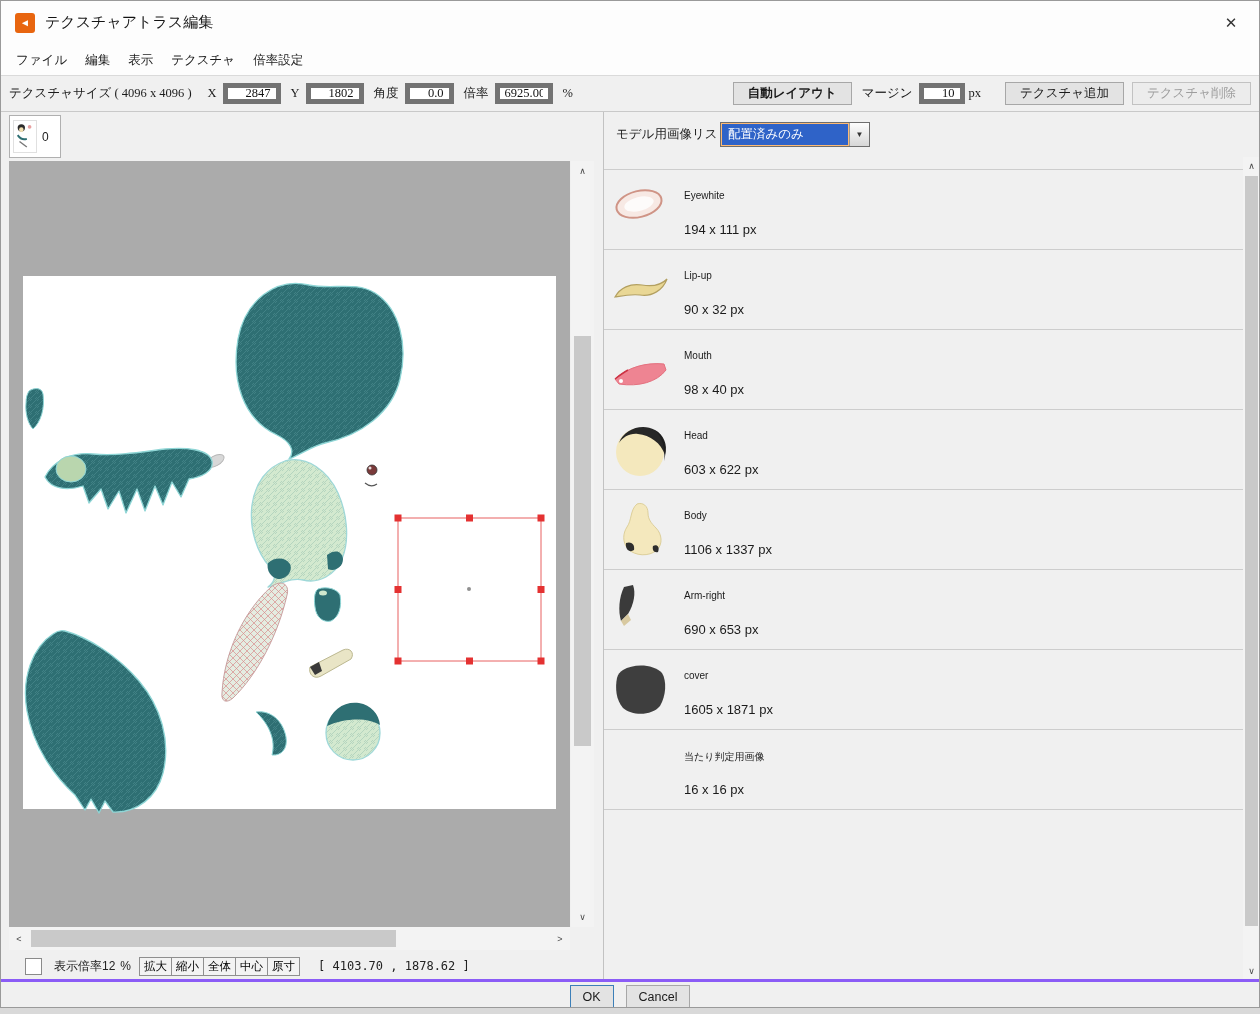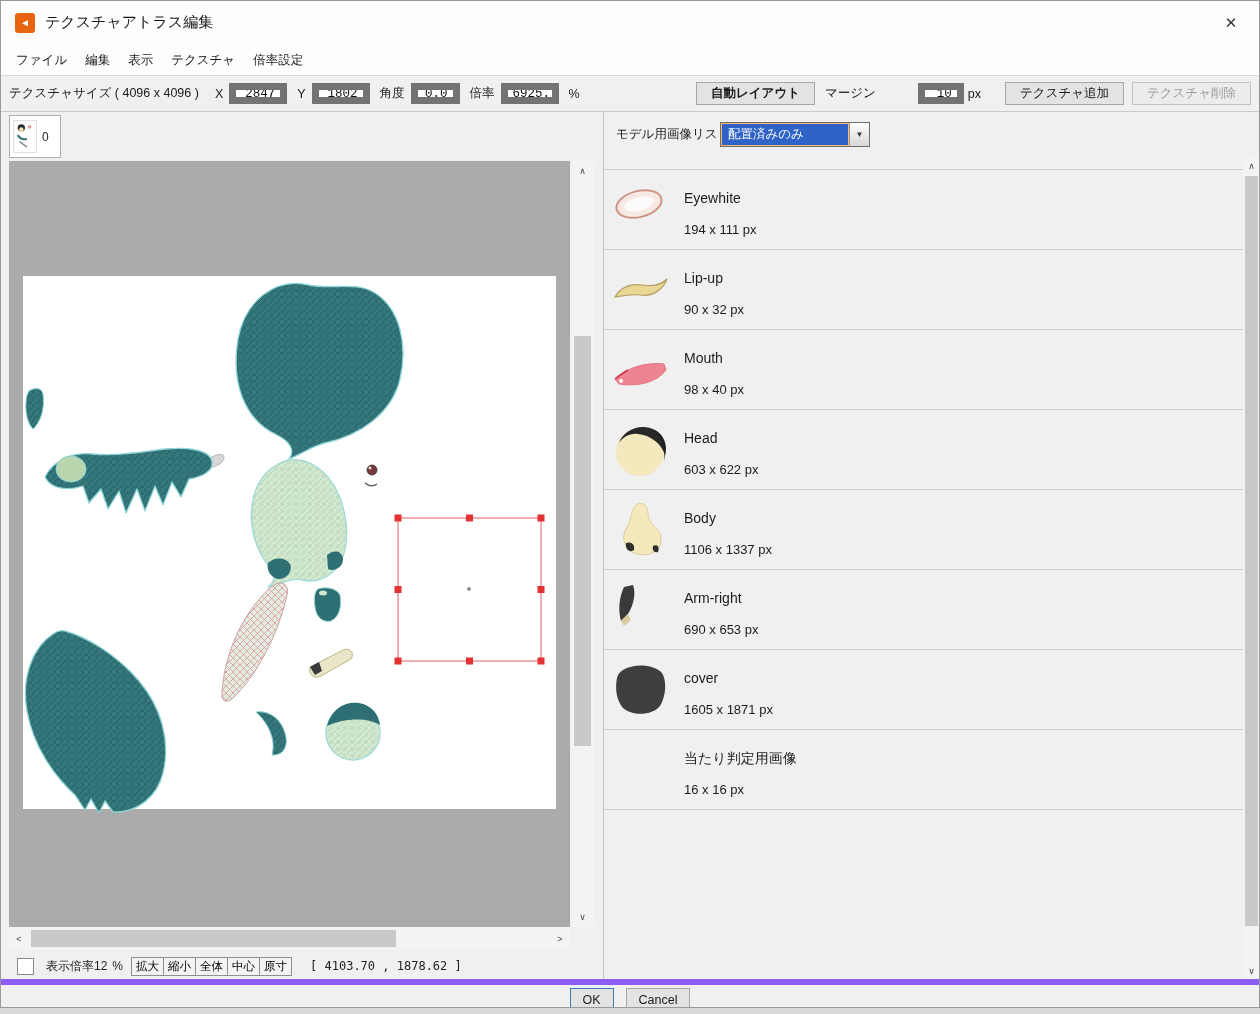--- a/index.html
+++ b/index.html
@@ -20,24 +20,24 @@
 
   
   .menubar { position:absolute; left:0; top:44px; width:100%; height:30px; background:#fdfdfd;
              display:flex; align-items:center; padding-left:6px; }
   .menubar span { padding:4px 9px; font-size:12.5px; cursor:default; }
 
   
   .toolbar { position:absolute; left:0; top:74px; width:100%; height:37px; background:#f0f0f0;
              border-top:1px solid #dadada; border-bottom:1px solid #c9c9c9;
              display:flex; align-items:center; padding:0 8px; font-size:12.5px; }
-  .tb-label { margin:0 6px 0 10px; white-space:nowrap; }
+  .tb-label { margin:0 6px 0 10px; white-space:nowrap;font-family:Liberation Serif, serif; }
   .tb-first { margin-left:0; }
-  input.num { height:21px; border:7px solid #737373; background:#fff; text-align:right;
-              padding:0 5px; font-size:12.5px; font-family:Liberation Mono, monospace; color:#111; }
+  input.num { height:21px; border:5px solid #737373; background:#fff; text-align:right;
+              padding:0 5px; font-size:12.5px; font-family:Liberation Serif, serif; color:#111; }
   .btn { height:23px; background:#e3e3e3; border:1px solid #a7a7a7; font-size:12.5px;
          padding:0 14px; font-family:inherit; color:#1b1b1b; cursor:pointer; white-space:nowrap; }
   .btn.disabled { background:#ececec; color:#9d9d9d; border-color:#c2c2c2; }
   .push-right { margin-left:auto;font-weight:bold; }
 
   
   .tabstrip { position:absolute; left:0; top:111px; width:602px; height:49px; background:#f0f0f0; }
   .tab { position:absolute; left:8px; top:3px; width:52px; height:43px; background:#fff;
          border:1px solid #b0b0b0; display:flex; align-items:center; gap:5px; padding:3px; cursor:pointer; }
   .tab-thumb { width:24px; height:33px; border:1px solid #e0e0e0; background:#fff; flex:none; }
@@ -56,21 +56,21 @@
   #vscroll .down  { left:0; bottom:0; width:23px; height:20px; }
   #vscroll .sb-thumb { left:3px; width:17px; top:175px; height:410px; }
   #hscroll { left:8px; top:926px; width:561px; height:23px; }
   #hscroll .left  { left:0; top:0; width:20px; height:23px; }
   #hscroll .right { right:0; top:0; width:20px; height:23px; }
   #hscroll .sb-thumb { top:3px; height:17px; left:22px; width:365px; }
   #sb-corner { position:absolute; left:570px; top:926px; width:23px; height:23px; background:#f0f0f0; }
 
   
   .statusbar { position:absolute; left:0; top:952px; width:602px; height:26px;
-               display:flex; align-items:center; padding-left:16px; font-size:12px; color:#222; }
+               display:flex; align-items:center; padding-left:24px; font-size:12px; color:#222; }
   .status-check { width:17px; height:17px; background:#fff; border:1px solid #8a8a8a; flex:none; cursor:pointer; }
   .sb-lab { margin-left:12px; }
   .zoomval { }
   .zoomunit { margin-left:5px; }
   .mini-btn { margin-left:8px; border:1px solid #8f8f8f; background:#f3f3f3; font-size:11.5px;
               padding:1px 4px; font-family:inherit; cursor:pointer; }
   .mini-btn + .mini-btn { margin-left:-1px; }
   .grp { margin-left:16px; }
   .coords { margin-left:18px; font-family:"DejaVu Sans Mono", monospace; font-size:12px; color:#222; }
 
@@ -83,31 +83,31 @@
            background:#fdba74; display:flex; cursor:pointer; }
   .combo-value { flex:1; background:#2f63c8; color:#fff; font-size:12.5px; display:flex;
                  align-items:center; padding:0 6px; margin:1px; white-space:nowrap; overflow:hidden; }
   .combo-arrow { width:20px; background:linear-gradient(#fdfdfd,#d7d7d7); border-left:1px solid #9a9a9a;
                  display:flex; align-items:center; justify-content:center; font-size:8px; color:#333; flex:none; }
 
   .list { position:absolute; left:0; top:45px; width:640px; height:822px; overflow:hidden; background:#f0f0f0; }
   .partial-row { height:13px; border-bottom:1px solid #cdcdcd; }
   .row { position:relative; height:80px; border-bottom:1px solid #cdcdcd; background:#f0f0f0; cursor:pointer; }
   .row .thumb { position:absolute; left:8px; top:11px; width:58px; height:58px; }
-  .row .name { position:absolute; left:80px; top:20px; font-size:14px; }
+  .row .name { position:absolute; left:80px; top:20px; font-size:10px; }
   .row .size { position:absolute; left:80px; top:52px; font-size:13px; }
 
   #listscroll { left:1242px; top:156px; width:17px; height:822px; }
   #listscroll .up   { left:0; top:0; width:17px; height:17px; }
   #listscroll .down { left:0; bottom:0; width:17px; height:17px; }
   #listscroll .sb-thumb { left:2px; width:13px; top:19px; height:750px; }
 
   
   .footer { position:absolute; left:0; top:978px; width:100%; height:30px; background:#f0f0f0;
-            border-top:6px solid #8b5cf6; display:flex; justify-content:center; gap:12px; padding-top:3px; }
+            border-top:3px solid #8b5cf6; display:flex; justify-content:center; gap:12px; padding-top:3px; }
   .footer .btn { height:23px; padding:0 12px; }
   .footer .default { border:1px solid #3c7fb8; }
 
   
   .sliver { position:absolute; left:0; top:1008px; width:1260px; height:6px; background:#d9d9d9; }
 </style>
 </head>
 <body>
 
 <div id="window">
@@ -135,21 +135,21 @@
     <span class="tb-label">Y</span>
     <input class="num" style="width: 58px;" value="1802">
     <span class="tb-label">角度</span>
     <input class="num" style="width: 49px;" value="0.0">
     <span class="tb-label">倍率</span>
     <input class="num" style="width: 58px;" value="6925.00">
     <span class="tb-label">%</span>
 
     <button class="btn push-right">自動レイアウト</button>
     <span class="tb-label">マージン</span>
-    <input class="num" style="width: 46px; margin-left: 36px;" value="10">
+    <input class="num" style="width: 46px;" value="10">
     <span class="tb-label" style="margin-left:4px">px</span>
     <button class="btn" style="margin-left:18px">テクスチャ追加</button>
     <button class="btn disabled" style="margin-left:8px" disabled="">テクスチャ削除</button>
   </div>
 
   <div class="tabstrip">
     <div class="tab">
       <svg class="tab-thumb" viewBox="0 0 24 33">
         <rect width="24" height="33" fill="#ffffff"></rect>
         <circle cx="8" cy="7" r="4" fill="#2b2b2b"></circle>

